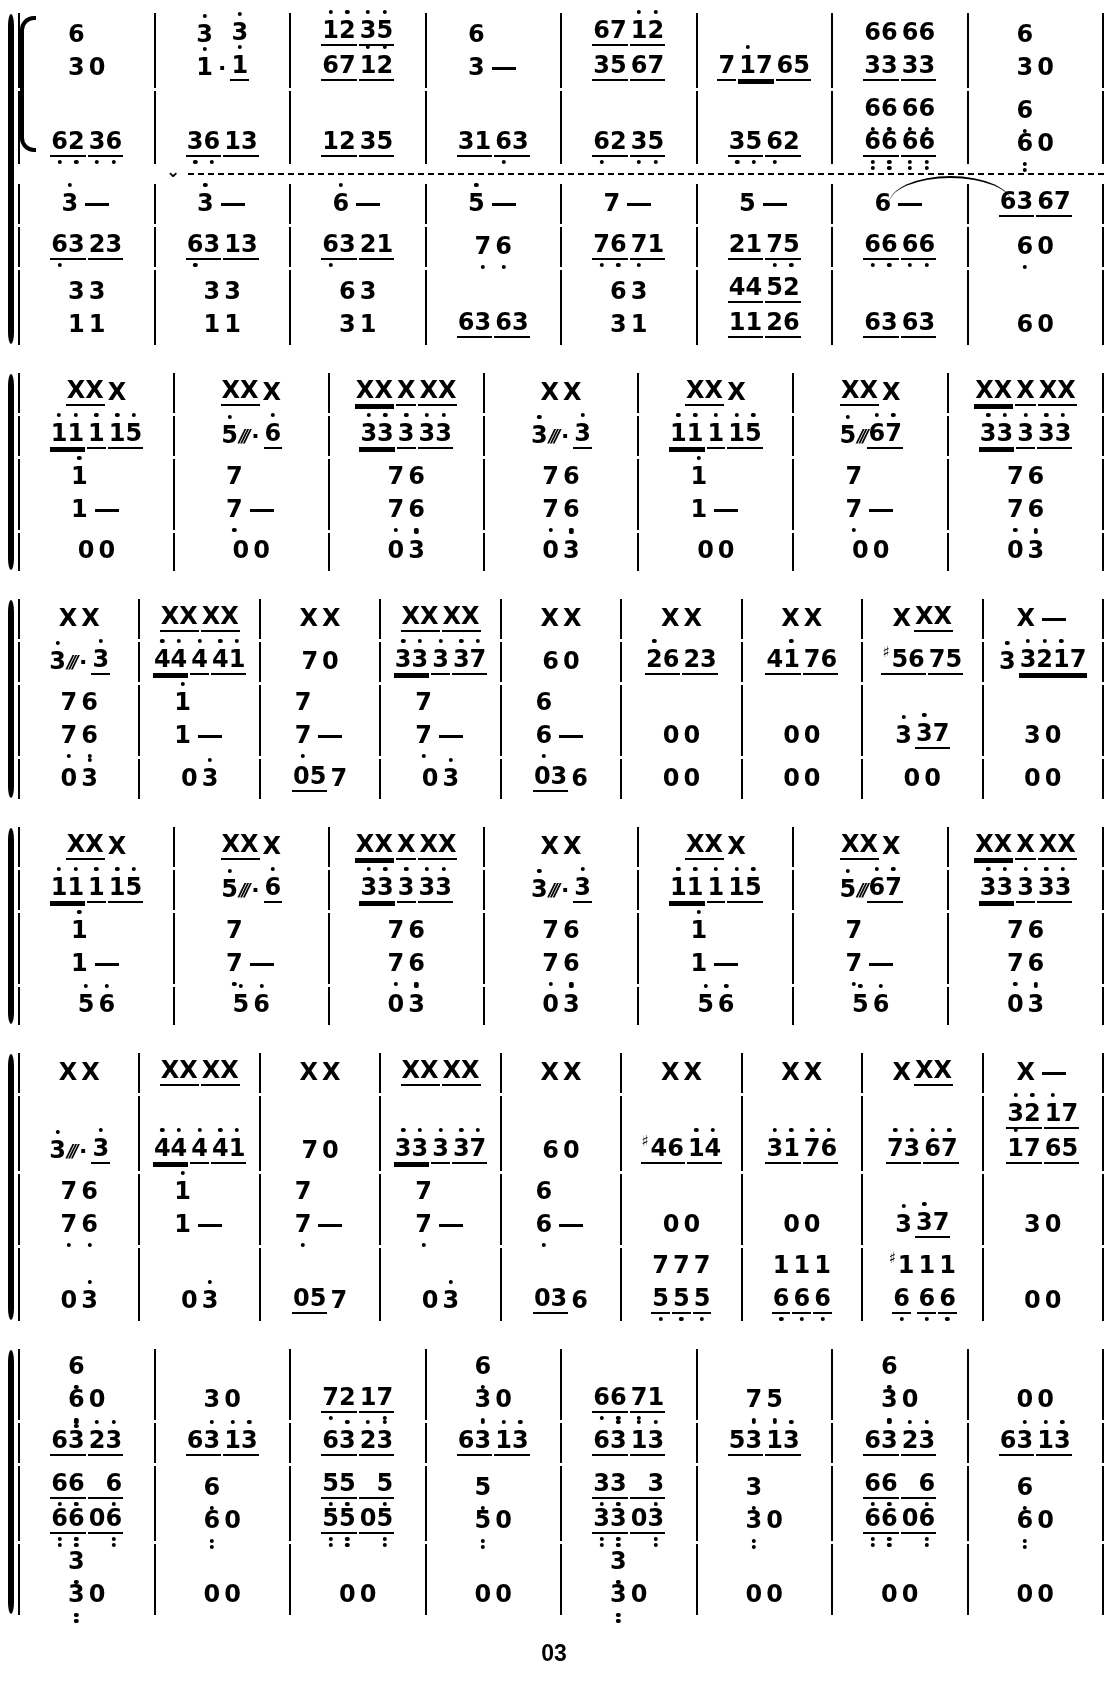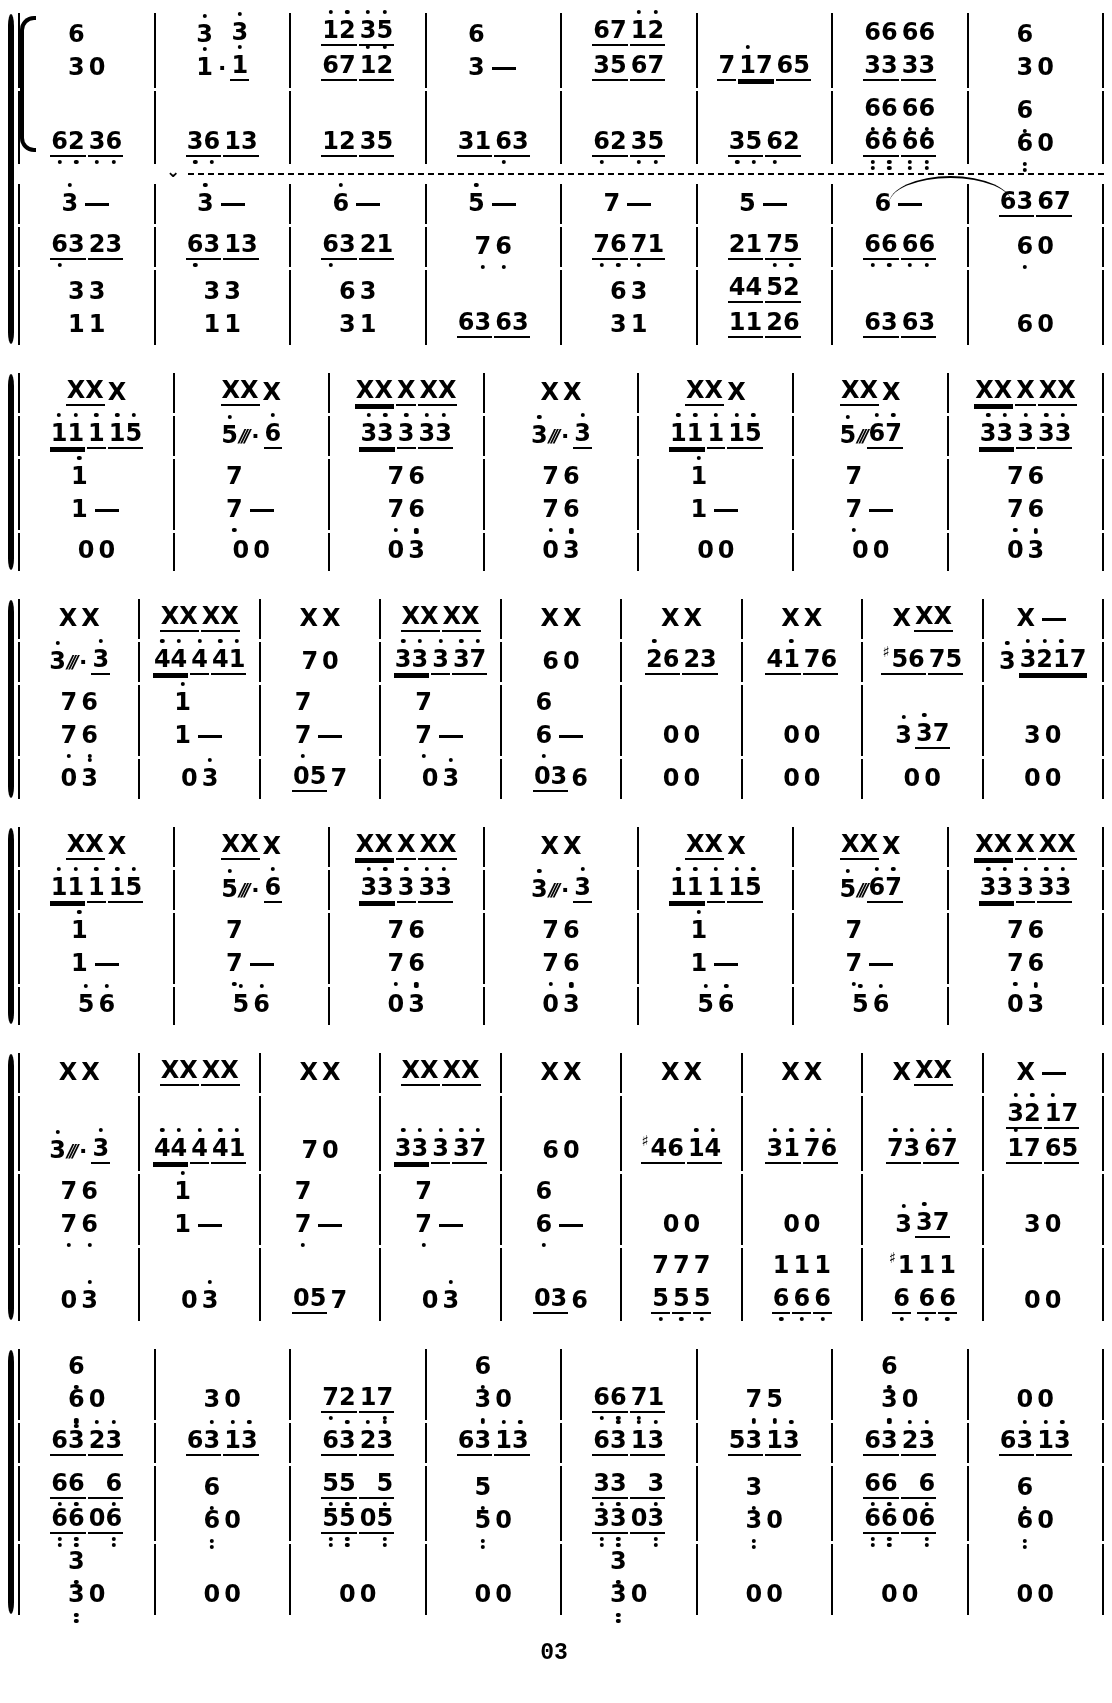--- a/index.html
+++ b/index.html
@@ -35,21 +35,21 @@
   .trem{display:inline-block;font-weight:bold;font-style:italic;font-size:17px;
         letter-spacing:-3.5px;transform:translate(1px,-3px);}
   .ph{visibility:hidden;}
   .tiearc{position:absolute;top:-8px;left:42%;width:92%;height:26px;
         border-top:2.6px solid #000;border-radius:50% 50% 0 0/100% 100% 0 0;
         pointer-events:none;z-index:2;}
   .divider{display:flex;align-items:center;margin:0 0 2px 148px;height:14px;}
   .vmark{font-weight:bold;font-size:17px;line-height:10px;transform:translateY(-3px);}
   .dline{flex:1;border-top:2.4px dashed #000;margin-left:8px;}
   .footer{text-align:center;font-weight:bold;font-size:23px;margin-top:2px;
-        font-family:Liberation Mono, monospace;}
+        font-family:Liberation Sans, sans-serif;}
 </style>
 </head>
 <body>
 
 <div class="page">
   <div id="score">
       <section class="system">
         <div class="brace"></div>
         <div class="brace2" style="height: 128px;"></div>
         <div class="lines">

